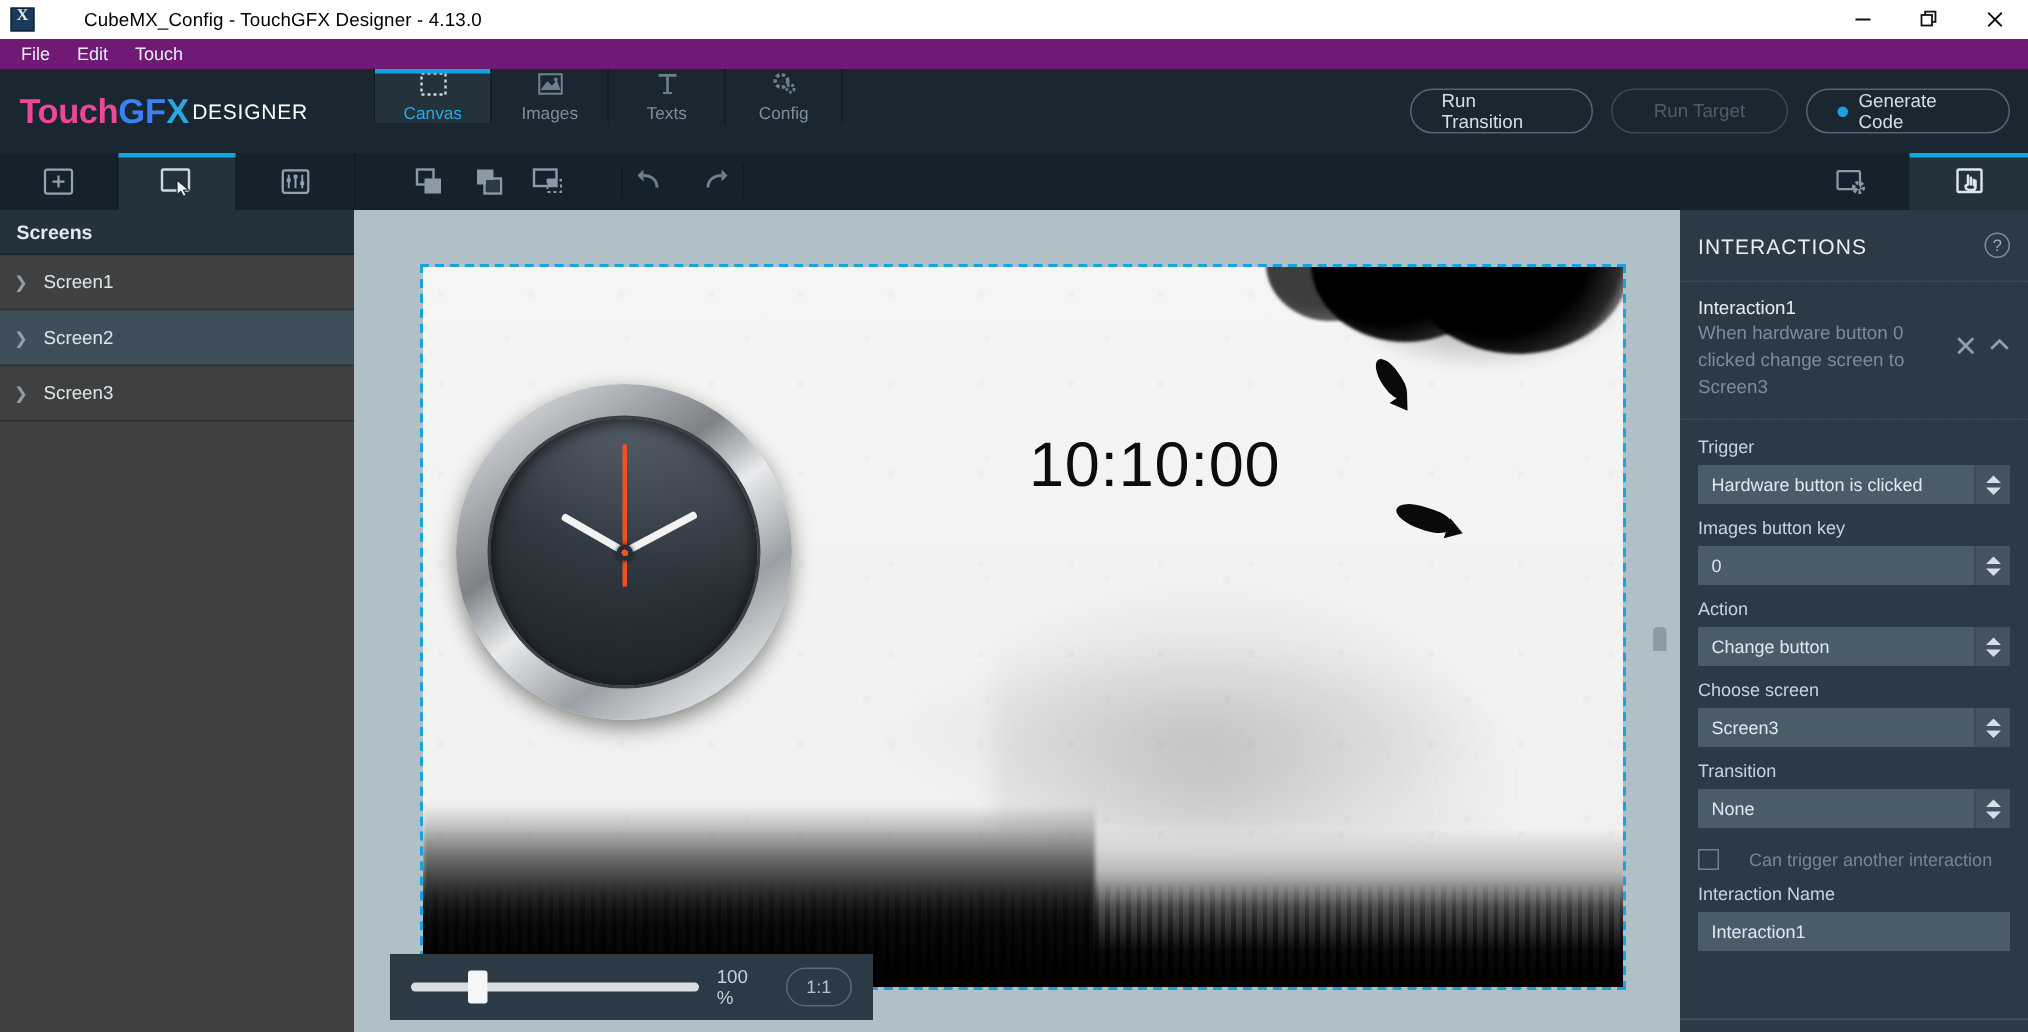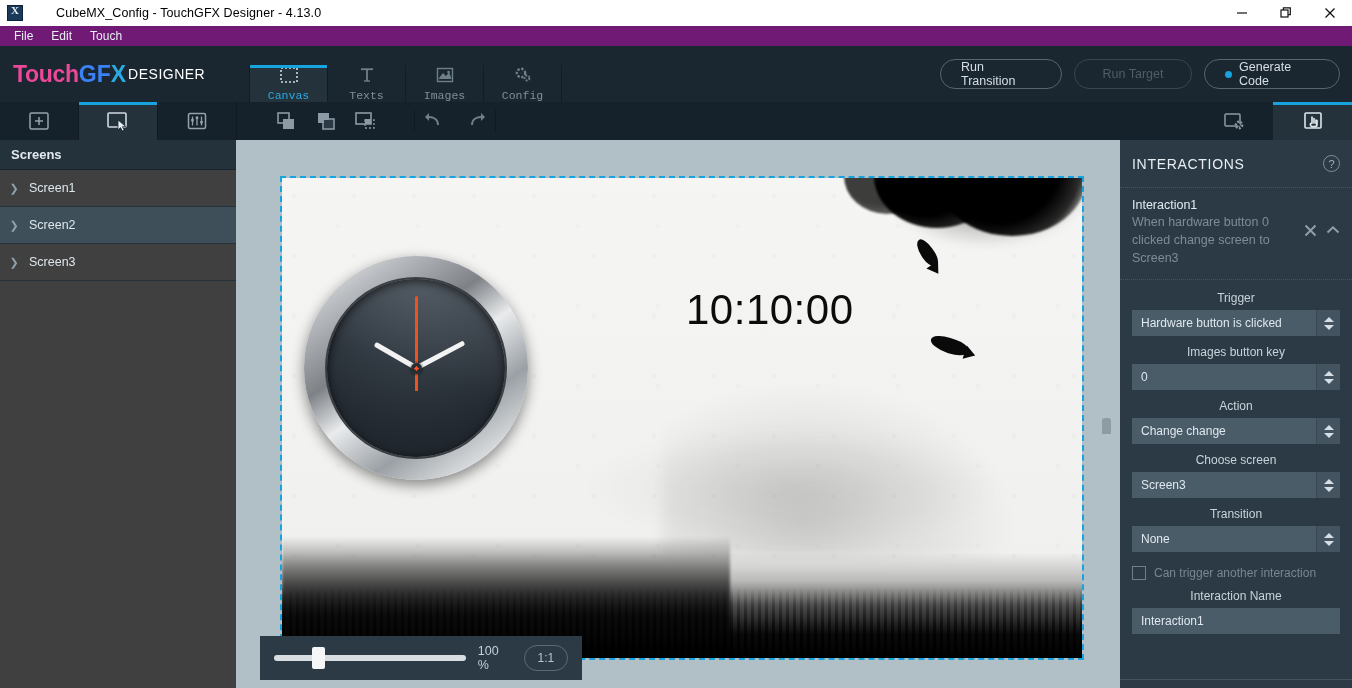--- a/index.html
+++ b/index.html
@@ -50,21 +50,21 @@
   }
   .brand {
     width: 250px; display: flex; align-items: center; padding-left: 13px;
     font-family: "Liberation Sans", sans-serif;
   }
   .brand .b1 { font-size: 23px; color: #ec4899; font-weight: bold; letter-spacing: -.3px; }
   .brand .b2 { font-size: 23px; color: #3b82f6; font-weight: bold; }
   .brand .b3 { font-size: 23px; color: #2aa9e0; font-weight: bold; }
   .brand .b4 { font-size: 14px; color: #ffffff; letter-spacing: .5px; margin-left: 2px; }
 
-  .toptabs { display: flex; align-items: flex-end; font-family: Liberation Mono, monospace; }
+  .toptabs { display: flex; align-items: flex-start; }
   .ttab {
     width: 79px; border-left: 1px solid #121c24; border-right: 1px solid #121c24;
     display: flex; flex-direction: column; align-items: center; justify-content: center;
     gap: 4px; position: relative; margin-left: -1px;
   }
   .ttab.active { background: #24323c; }
   .ttab.active::before {
     content: ""; position: absolute; left: 0; right: 0; top: 0; height: 3px;
     background: #17a3dd;
   }
@@ -306,40 +306,40 @@
     padding: 10px 12px 12px 12px; border-bottom: 1px dotted #46535d;
     display: flex; position: relative;
   }
   .inter-item .txt { width: 160px; }
   .inter-name { font-size: 12.5px; color: #e4ecf1; margin-bottom: 2px; }
   .inter-desc { font-size: 12.5px; color: #7d8d98; line-height: 1.42; }
   .inter-acts {
     margin-left: auto; display: flex; align-items: flex-start; gap: 9px;
     padding-top: 26px; color: #8fa0ab;
   }
-  .rp-body { padding: 10px 12px 0 12px; text-align: center; }
+  .rp-body { padding: 10px 12px 0 12px; }
   .field-label { font-size: 12px; color: #c8d4db; margin: 9px 0 5px 0; }
   .field-label:first-child { margin-top: 1px; }
   .field {
     height: 26px; display: flex; background: #4b5c69; align-items: stretch;
   }
   .field .val {
     flex: 1; display: flex; align-items: center; padding-left: 9px;
     font-size: 12px; color: #dfe8ee;
   }
   .spin {
     width: 24px; background: #43535f; display: flex; flex-direction: column;
     align-items: center; justify-content: center; gap: 3px;
     border-left: 1px solid #3a4853;
   }
   .spin .ar { width: 0; height: 0; border-left: 5px solid transparent;
               border-right: 5px solid transparent; }
   .spin .up { border-bottom: 5px solid #d5dee4; }
   .spin .dn { border-top: 5px solid #d5dee4; }
-  .checkrow { display: flex; align-items: center; gap: 8px; margin: 14px 0 4px 0; }
+  .checkrow { display: flex; align-items: center; gap: 20px; margin: 14px 0 4px 0; }
   .cbox { width: 14px; height: 14px; border: 1.5px solid #6f7f8a; background: transparent; }
   .checkrow .cl { font-size: 12px; color: #77878f; }
   .field.plain { background: #4b5c69; }
   .field.plain .val { color: #dfe8ee; }
   .rp-bottom-sep {
     position: absolute; left: 0; bottom: 8px; width: 100%; height: 1px;
     background: #46535d;
   }
   svg { display: block; }
 </style>
@@ -391,36 +391,36 @@
         <div class="ic">
           <svg width="20" height="18" viewBox="0 0 20 18">
               <rect x="2" y="2" width="16" height="14" fill="none" stroke="#cfd9e0" stroke-width="1.6" stroke-dasharray="2 2"></rect>
             </svg>
         </div>
         <div class="lb">Canvas</div>
       </div>
       <div class="ttab">
         <div class="ic">
           <svg width="20" height="18" viewBox="0 0 20 18">
+            <rect x="2.5" y="2.5" width="15" height="13" fill="none" stroke="#6e7f8a" stroke-width="1.4"></rect>
+            <polyline points="4,13 8,8 11,11 14,7.5 16,13" fill="#6e7f8a" stroke="#6e7f8a" stroke-width="1.2"></polyline>
+            <circle cx="13.5" cy="6" r="1.3" fill="#6e7f8a"></circle>
+          </svg>
+        </div>
+        <div class="lb">Images</div>
+      </div>
+      <div class="ttab">
+        <div class="ic">
+          <svg width="20" height="18" viewBox="0 0 20 18">
             <line x1="4" y1="3.2" x2="16" y2="3.2" stroke="#6e7f8a" stroke-width="1.8"></line>
             <line x1="10" y1="3.2" x2="10" y2="15" stroke="#6e7f8a" stroke-width="1.8"></line>
             <line x1="7" y1="15" x2="13" y2="15" stroke="#6e7f8a" stroke-width="1.4"></line>
           </svg>
         </div>
         <div class="lb">Texts</div>
-      </div>
-      <div class="ttab">
-        <div class="ic">
-          <svg width="20" height="18" viewBox="0 0 20 18">
-            <rect x="2.5" y="2.5" width="15" height="13" fill="none" stroke="#6e7f8a" stroke-width="1.4"></rect>
-            <polyline points="4,13 8,8 11,11 14,7.5 16,13" fill="#6e7f8a" stroke="#6e7f8a" stroke-width="1.2"></polyline>
-            <circle cx="13.5" cy="6" r="1.3" fill="#6e7f8a"></circle>
-          </svg>
-        </div>
-        <div class="lb">Images</div>
       </div>
       <div class="ttab">
         <div class="ic">
           <svg width="20" height="18" viewBox="0 0 20 18">
             <circle cx="8" cy="7" r="4.2" fill="none" stroke="#6e7f8a" stroke-width="2.4" stroke-dasharray="2.3 1.6"></circle>
             <circle cx="8" cy="7" r="1.5" fill="#243039"></circle>
             <circle cx="14" cy="12" r="2.4" fill="none" stroke="#6e7f8a" stroke-width="2" stroke-dasharray="1.7 1.2"></circle>
           </svg>
         </div>
         <div class="lb">Config</div>
@@ -645,21 +645,21 @@
       <div class="field">
         <div class="val">0</div>
         <div class="spin">
             <i class="ar up"></i>
             <i class="ar dn"></i>
           </div>
       </div>
 
       <div class="field-label">Action</div>
       <div class="field">
-        <div class="val">Change change</div>
+        <div class="val">Change button</div>
         <div class="spin">
             <i class="ar up"></i>
             <i class="ar dn"></i>
           </div>
       </div>
 
       <div class="field-label">Choose screen</div>
       <div class="field">
         <div class="val">Screen3</div>
         <div class="spin">

